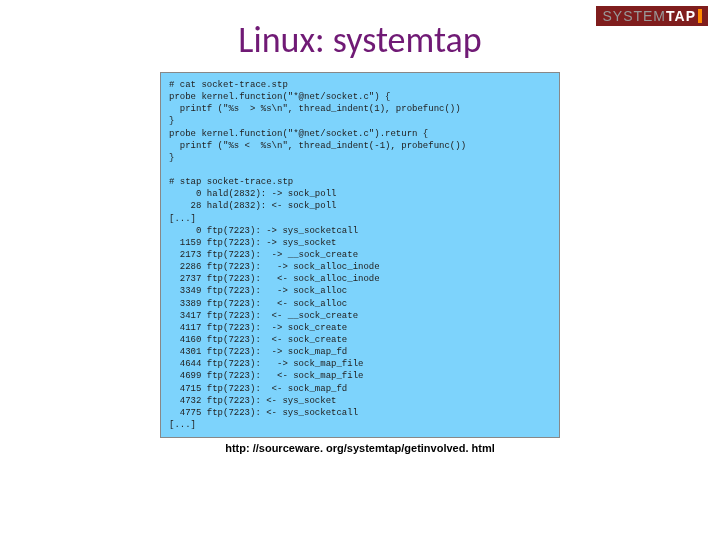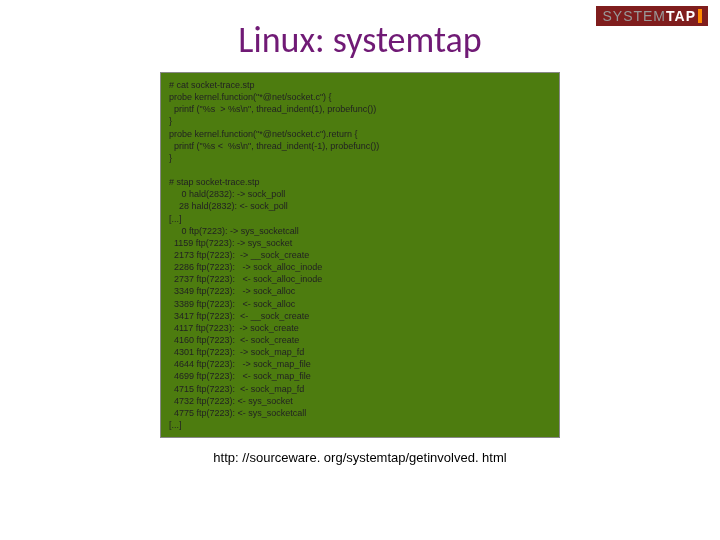--- a/index.html
+++ b/index.html
@@ -38,34 +38,34 @@
       font-weight: normal;
       color: #701a75;
       margin-top: 18px;
       margin-bottom: 10px;
       font-family: Calibri, Arial, sans-serif;
     }
     .code-block {
       margin: 0 auto;
       width: 400px;
       border: 1px solid #888;
-      background: #4d7c0f;
+      background: #7dd3fc;
       padding: 6px 8px;
-      font-family: Liberation Sans, sans-serif;
+      font-family: Liberation Mono, monospace;
       font-size: 9px;
       line-height: 1.35;
       color: #222;
       white-space: pre;
       overflow: hidden;
     }
     .footer-link {
       text-align: center;
-      margin-top: 12px;
-      font-size: 13px;
-      font-weight: normal;
+      margin-top: 4px;
+      font-size: 11px;
+      font-weight: bold;
       color: #000;
       font-family: Arial, sans-serif;
     }
   </style>
 </head>
 <body>
 
 <div class="logo">
   <span class="system">SYSTEM</span>
     <span class="tap">TAP</span>

